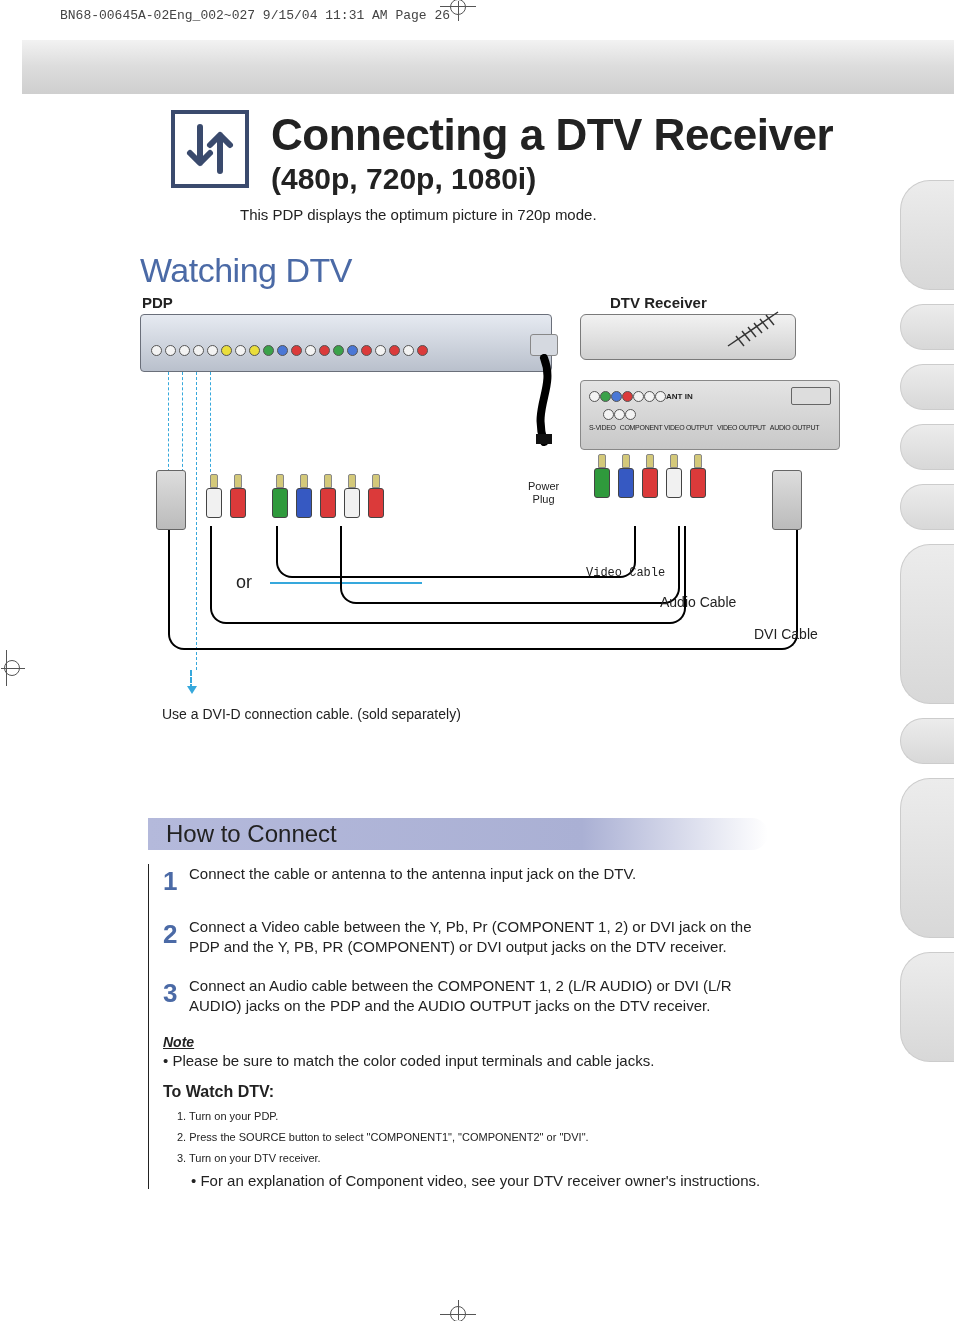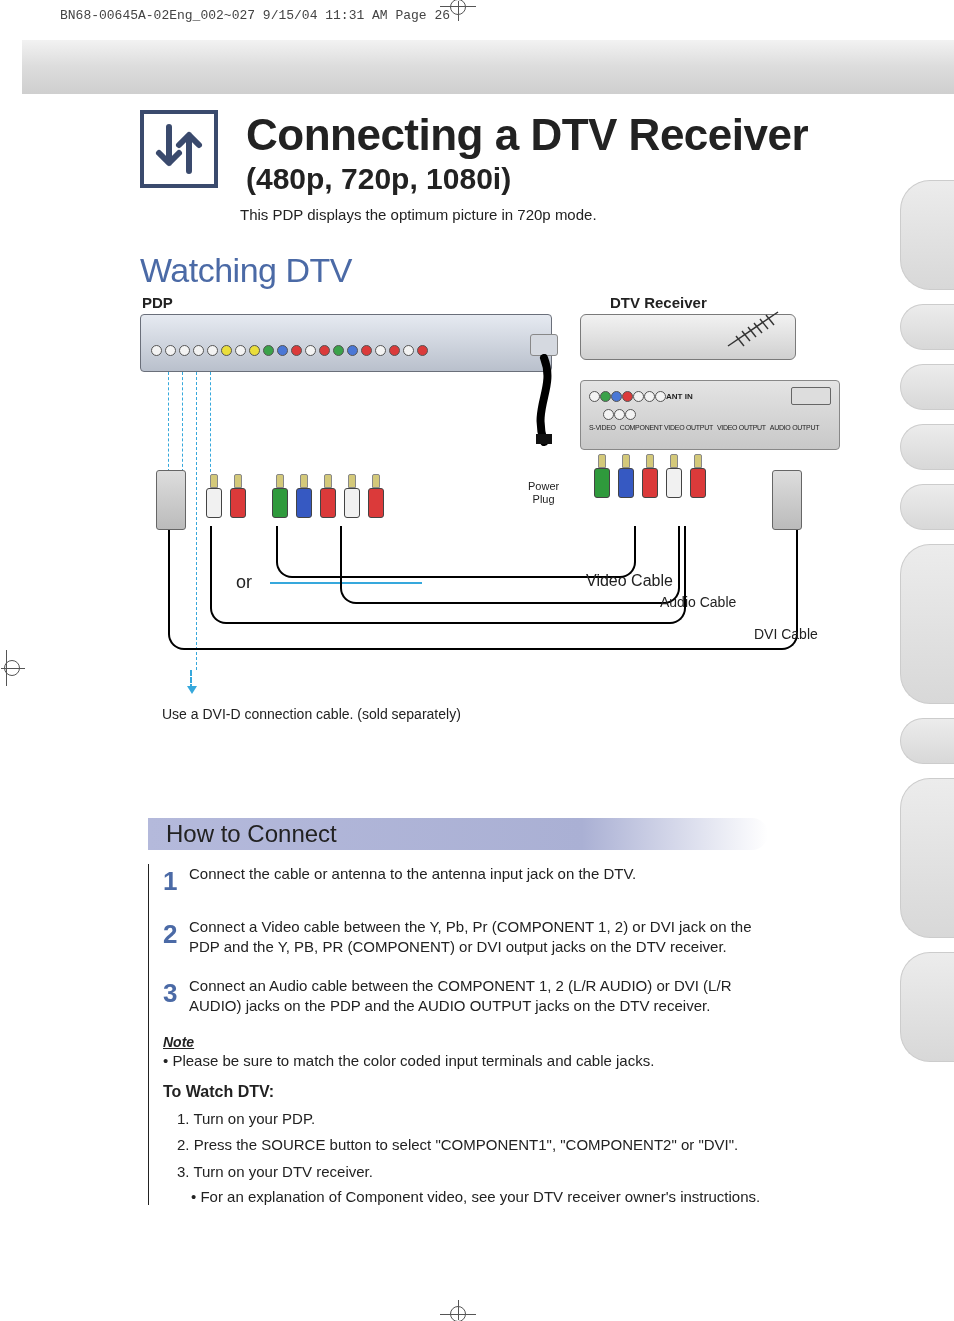--- a/index.html
+++ b/index.html
@@ -65,21 +65,21 @@
   .tabs .tab.medium { height:160px; }
 
   .header-bar {
     position:absolute; top:38px; left:22px; right:0; height:56px;
     background:linear-gradient(180deg,#f2f2f2,#dcdcdc 50%,#cfcfcf);
     border-top:2px solid #fff;
   }
 
   .content { position:absolute; top:110px; left:140px; width:720px; }
 
-  .title-row { display:flex; align-items:flex-start; gap:28px; }
+  .title-row { display:flex; align-items:flex-start; gap:22px;margin-left:31px; }
   .title-icon {
     width:78px; height:78px; border:4px solid #3a4a6d; background:#fff;
     display:flex; align-items:center; justify-content:center;
   }
   .title-icon svg { display:block; }
   .title-text h1 {
     font-family: "Arial Narrow", "Helvetica Condensed", sans-serif;
     font-stretch: condensed;
     font-weight:800; font-size:44px; color:#222;
     letter-spacing:-0.5px;
@@ -147,21 +147,21 @@
   }
 
   .or-label {
     position:absolute; top:278px; left:96px; font-size:18px; color:#222;
   }
   .or-line {
     position:absolute; top:288px; left:130px; width:152px; height:0;
     border-top:2px solid #36a8dc;
   }
   .power-label { position:absolute; top:154px; left:388px; font-size:11px; text-align:center; line-height:1.15;margin-top:32px;}
-  .video-cable-label{ position:absolute; top:278px; left:446px; font-size:16px;}
+  .video-cable-label{ position:absolute; top:272px; left:446px; font-size:12px;font-family:Liberation Mono, monospace;}
   .audio-cable-label{ position:absolute; top:300px; left:520px; font-size:14px;}
   .dvi-cable-label{ position:absolute; top:332px; left:614px; font-size:14px;}
   .dashed-arrow {
     position:absolute; top:376px; left:50px; width:0; height:20px;
     border-left:2px dashed #36a8dc;
   }
   .dashed-arrow::after{
     content:""; position:absolute; bottom:-4px; left:-5px;
     border-left:5px solid transparent; border-right:5px solid transparent;
     border-top:8px solid #36a8dc;
@@ -181,21 +181,21 @@
   }
   .steps { margin-left:8px; border-left:1px solid #222; padding-left:14px; margin-top:14px; width:620px;}
   .step { display:flex; gap:10px; margin-bottom:18px; font-size:15px; line-height:1.35;}
   .step .num {
     font-family:"Arial Narrow", sans-serif; font-stretch:condensed;
     font-weight:700; font-size:26px; color:#4b6aa6; min-width:16px;
   }
   .note-lbl { font-style:italic; font-weight:700; font-size:14px; text-decoration:underline; margin-bottom:2px;}
   .bullet { font-size:15px; margin-bottom:14px; padding-left:14px; text-indent:-14px;}
   .sub-h { font-weight:700; font-size:16px; margin:10px 0 8px;}
-  .ol-item { font-size:15px; margin:6px 0 6px 14px; line-height:1.35;}
+  .ol-item { font-size:11px; margin:6px 0 6px 14px; line-height:1.35;}
   .ol-sub { font-size:15px; margin:6px 0 0 28px;}
 
   
   .dash-v { position:absolute; border-left:1.5px dashed #36a8dc; }
 
   
   .cable { position:absolute; border:2.5px solid #000; border-top:none; border-radius:0 0 16px 16px;}
 </style>
 </head>
 <body>

